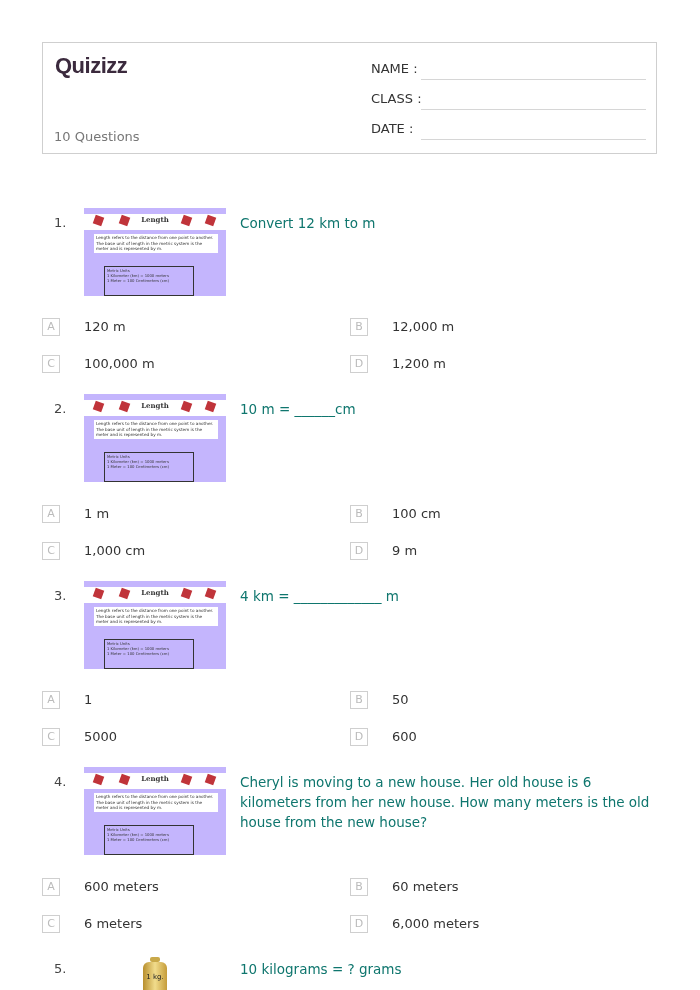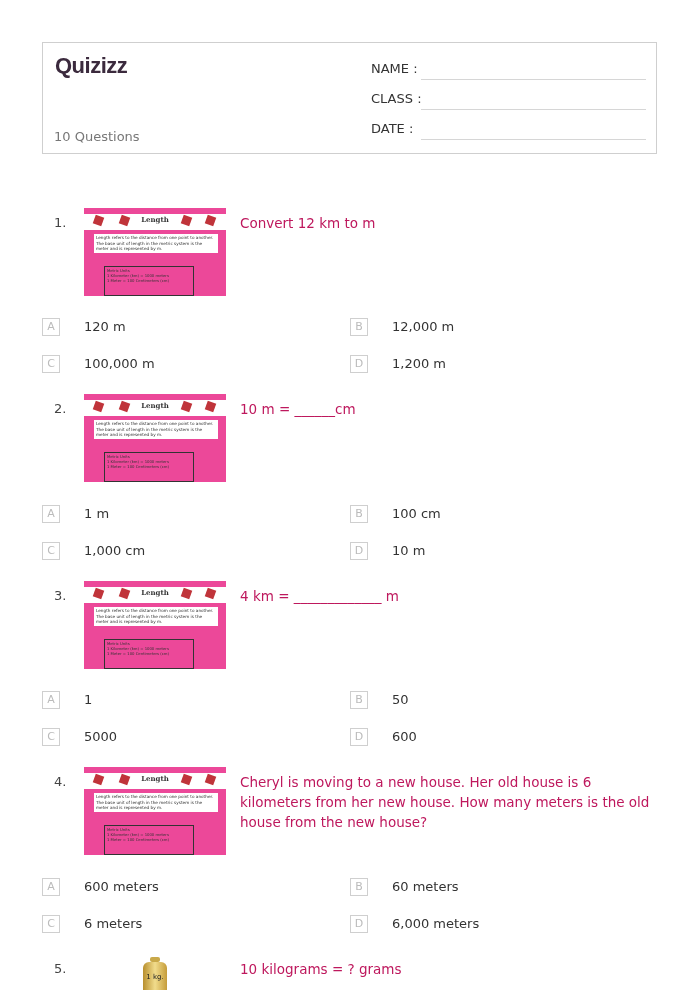--- a/index.html
+++ b/index.html
@@ -7,22 +7,22 @@
          font-family:"DejaVu Sans", "Liberation Sans", sans-serif; color:#333; }
   .header-box { position:absolute; left:42px; top:42px; width:615px; height:112px;
                 border:1px solid #cfcfcf; box-sizing:border-box; }
   .logo { position:absolute; left:12px; top:10px; font-size:22px; font-weight:bold;
           color:#3b2a3d; letter-spacing:-0.5px; font-family:"Liberation Sans", sans-serif; }
   .quiz-title { position:absolute; left:11px; top:68px; font-size:14px; color:#333; }
   .quiz-count { position:absolute; left:11px; top:86px; font-size:13px; color:#777; }
   .field { position:absolute; left:328px; font-size:13px; color:#333; }
   .field-line { position:absolute; left:378px; width:225px; height:0; border-bottom:1px solid #d6d6d6; }
   .q-num { position:absolute; left:54px; font-size:13px; color:#444; }
-  .q-text { position:absolute; left:240px; font-size:13.5px; color:#be185d; line-height:20px; width:420px; }
-  .thumb { position:absolute; left:84px; width:142px; height:88px; background:#ec4899; overflow:hidden; }
+  .q-text { position:absolute; left:240px; font-size:13.5px; color:#0f766e; line-height:20px; width:420px; }
+  .thumb { position:absolute; left:84px; width:142px; height:88px; background:#c4b5fd; overflow:hidden; }
   .thumb .band { position:absolute; left:0; right:0; top:6px; height:16px; background:#fff; }
   .thumb .tt { position:absolute; left:0; right:0; top:7px; text-align:center; font-family:"DejaVu Serif", serif;
                font-size:7px; font-weight:bold; color:#333; }
   .thumb .fl { position:absolute; top:8px; width:9px; height:9px; background:#c0343a; transform:rotate(20deg); }
   .thumb .desc { position:absolute; left:10px; top:26px; width:120px; background:#fff; font-size:4.2px; line-height:5.6px; color:#333; padding:1px 2px; }
   .thumb .units { position:absolute; left:20px; top:58px; width:90px; height:30px; border:1px solid #333; font-size:3.8px; line-height:5px; color:#333; padding:1px 2px; box-sizing:border-box; }
   .opt { position:absolute; font-size:13px; color:#333; }
   .opt .letter { position:absolute; left:0; top:0; width:18px; height:18px; border:1px solid #cfcfcf;
                  box-sizing:border-box; font-size:11px; color:#bbb; text-align:center; line-height:16px; }
   .opt .otext { position:absolute; left:42px; top:0; line-height:18px; white-space:nowrap; }
@@ -101,21 +101,21 @@
 <div class="opt" style="left:350px;top:505px">
     <span class="letter">B</span>
     <span class="otext">100 cm</span>
   </div>
 <div class="opt" style="left:42px;top:542px">
     <span class="letter">C</span>
     <span class="otext">1,000 cm</span>
   </div>
 <div class="opt" style="left:350px;top:542px">
     <span class="letter">D</span>
-    <span class="otext">10 m</span>
+    <span class="otext">9 m</span>
   </div>
 
 <div class="q-num" style="top:588px">3.</div>
 <div class="thumb" style="top:581px">
   <div class="band"></div>
   <div class="fl" style="left:10px"></div>
     <div class="fl" style="left:36px"></div>
   <div class="fl" style="left:98px"></div>
     <div class="fl" style="left:122px"></div>
   <div class="tt">Length</div>

